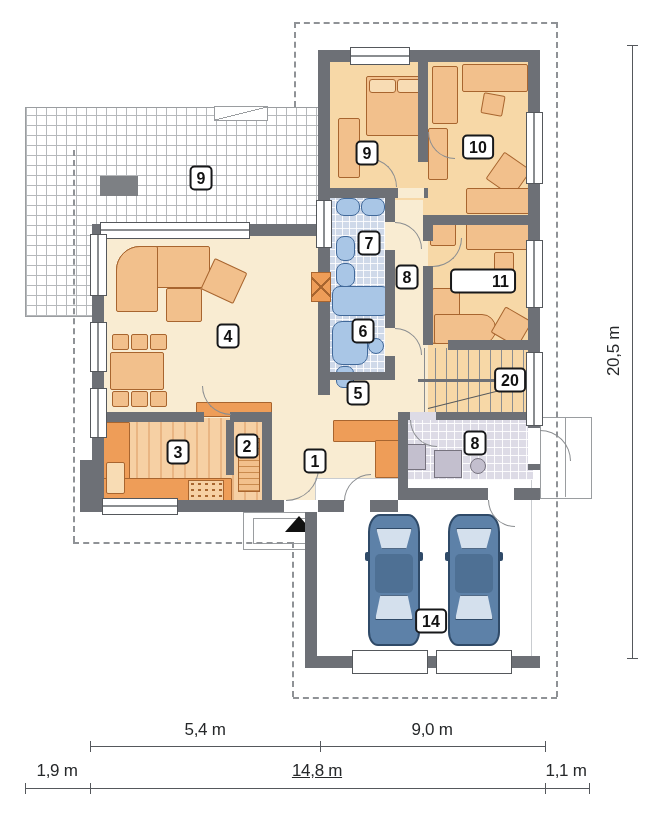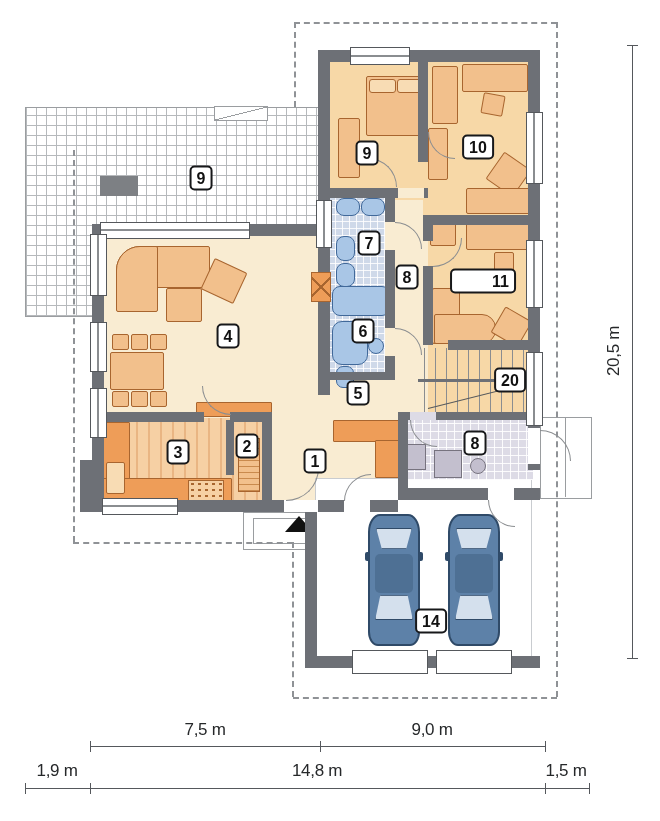--- a/index.html
+++ b/index.html
@@ -250,30 +250,30 @@
   <div class="label" style="left:483px;top:281px;padding-left:40px;">11</div>
   <div class="label" style="left:510px;top:380px;">20</div>
   <div class="label" style="left:475px;top:443px;">8</div>
   <div class="label" style="left:431px;top:581px;margin-top:40px;">14</div>
   <div class="label" style="left:201px;top:178px;">9</div>
 
   <div class="dimline" style="left:90px;top:746px;width:455px;height:1px;"></div>
   <div class="tick" style="left:90px;top:741px;"></div>
   <div class="tick" style="left:320px;top:741px;"></div>
   <div class="tick" style="left:545px;top:741px;"></div>
-  <div class="dimtxt" style="left:205px;top:730px;">7,5 m</div>
+  <div class="dimtxt" style="left:205px;top:730px;">5,4 m</div>
   <div class="dimtxt" style="left:432px;top:730px;">9,0 m</div>
 
   <div class="dimline" style="left:25px;top:788px;width:565px;height:1px;"></div>
   <div class="tick" style="left:25px;top:783px;"></div>
   <div class="tick" style="left:90px;top:783px;"></div>
   <div class="tick" style="left:545px;top:783px;"></div>
   <div class="tick" style="left:589px;top:783px;"></div>
   <div class="dimtxt" style="left:57px;top:771px;">1,9 m</div>
-  <div class="dimtxt" style="left:317px;top:771px;">14,8 m</div>
-  <div class="dimtxt" style="left:566px;top:771px;">1,5 m</div>
+  <div class="dimtxt" style="left:317px;top:771px;text-decoration:underline;">14,8 m</div>
+  <div class="dimtxt" style="left:566px;top:771px;">1,1 m</div>
 
   <div class="dimline" style="left:632px;top:45px;width:1px;height:613px;"></div>
   <div class="tick tick-h" style="left:627px;top:45px;"></div>
   <div class="tick tick-h" style="left:627px;top:658px;"></div>
   <div class="dimtxt" style="left:614px;top:351px;transform:translate(-50%,-50%) rotate(-90deg);">20,5 m</div>
 
 </div>
 
 </body></html>

